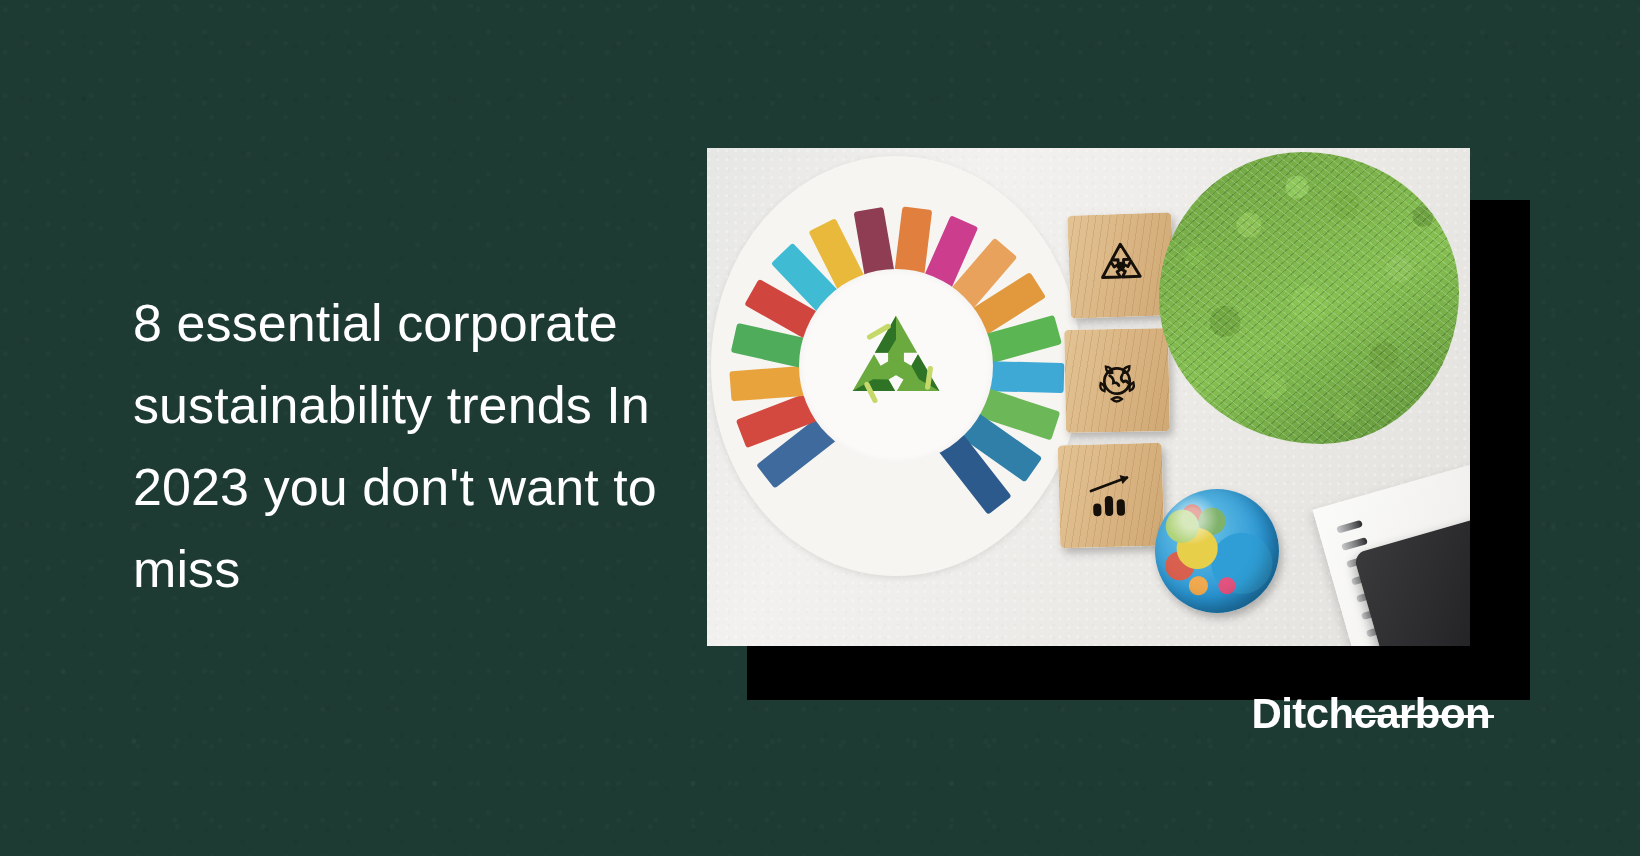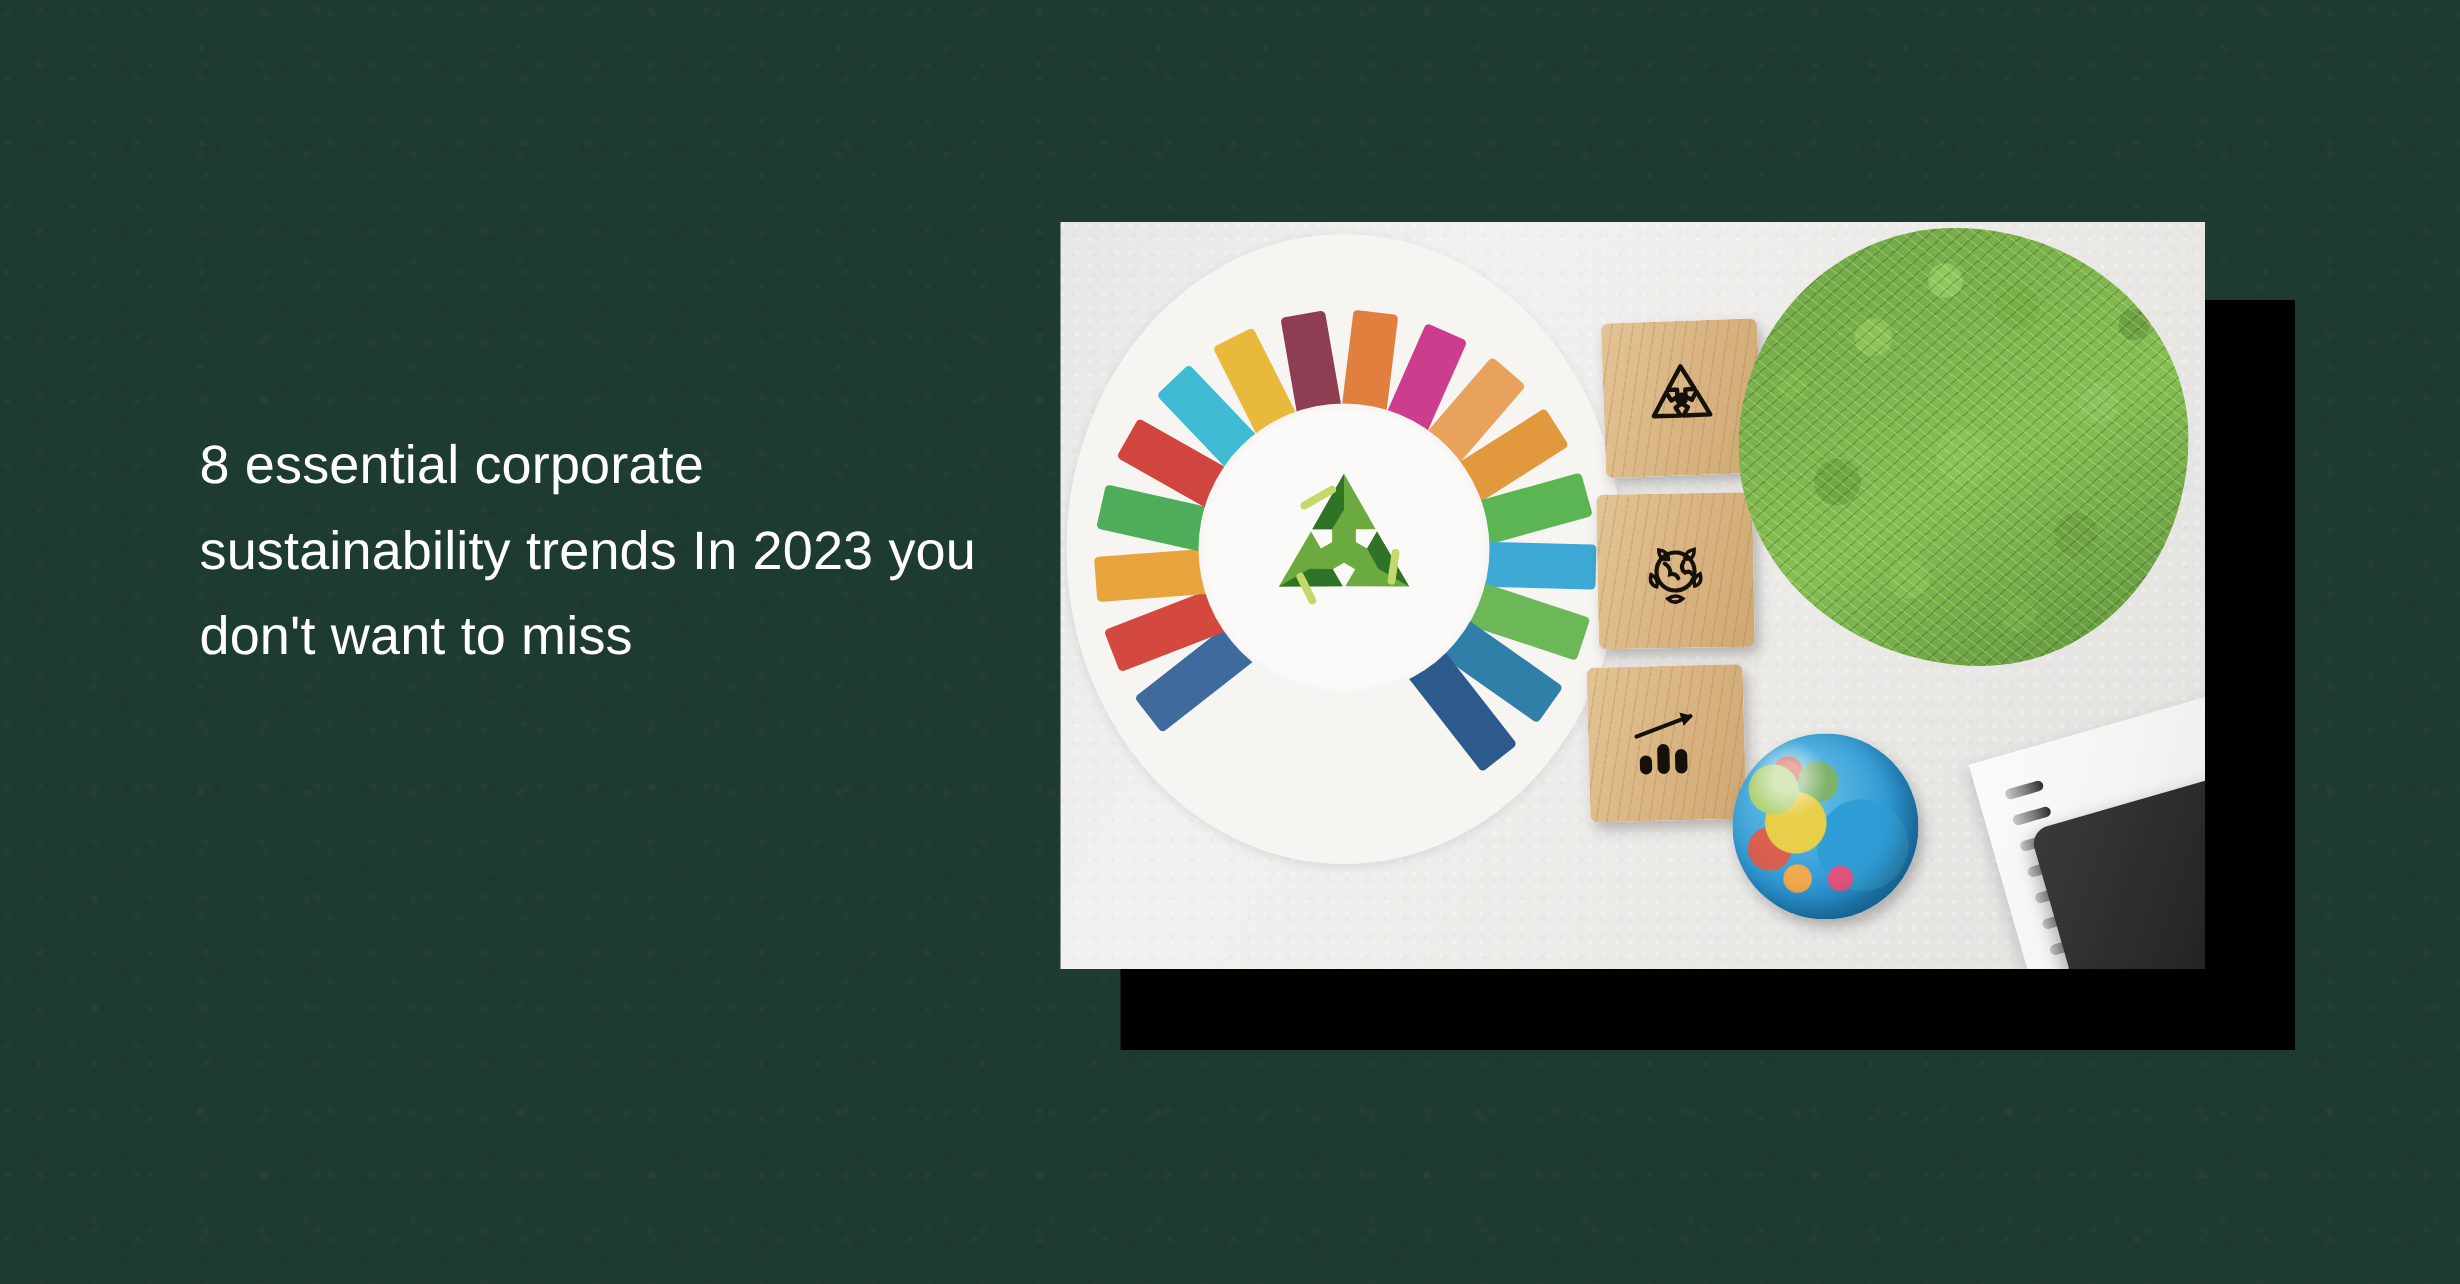--- a/index.html
+++ b/index.html
@@ -29,21 +29,21 @@
     background-size:43px 43px, 61px 61px, 37px 37px, 53px 53px, 71px 71px;
     opacity:.9;
   }
 
   
   #headline{
     position:absolute;
     left:133px; top:282px;
     width:530px;
     color:#ffffff;
-    font-size:36px;
+    font-size:52px;
     font-weight:400;
     line-height:1.58;
     letter-spacing:.1px;
     z-index:5;
   }
 
   
   #photo-wrap{
     position:absolute;
     left:707px; top:148px;
@@ -392,14 +392,17 @@
           <span></span>
           <span></span>
         <span></span>
           <span></span>
           <span></span>
       </div>
       <div class="notebook-black"></div>
     </div>
   </div>
 
+  <div id="logo">
+    <span>Ditch</span><span class="struck">carbon</span>
+  </div>
 
 </div>
 
 </body></html>

